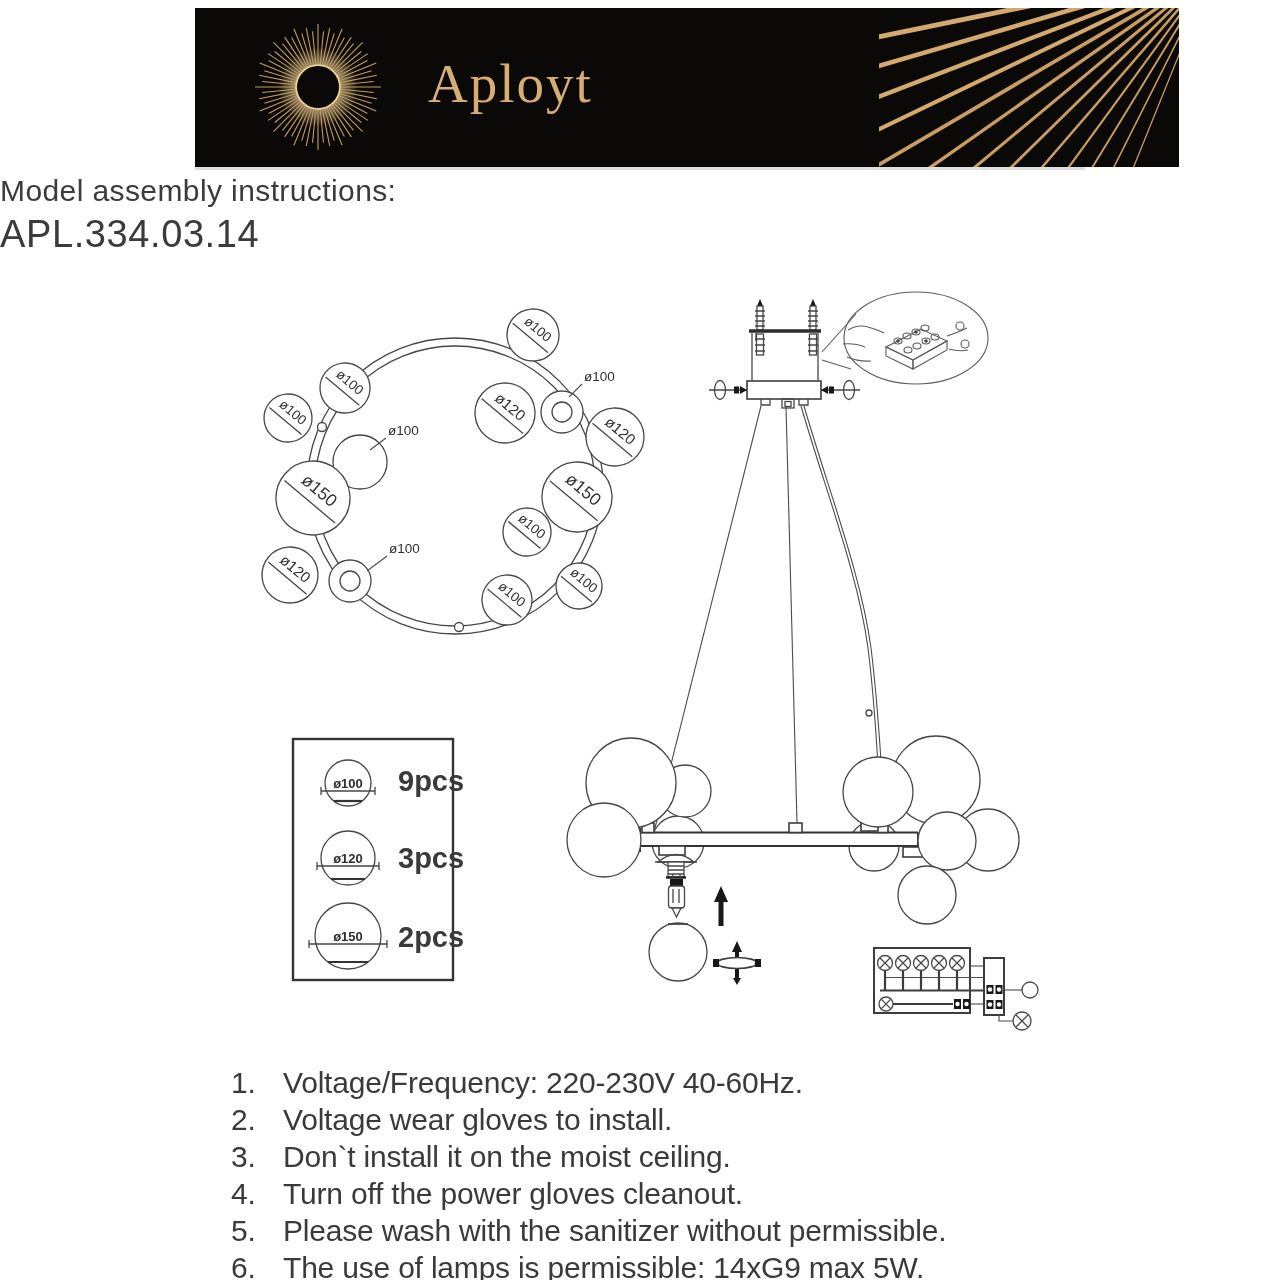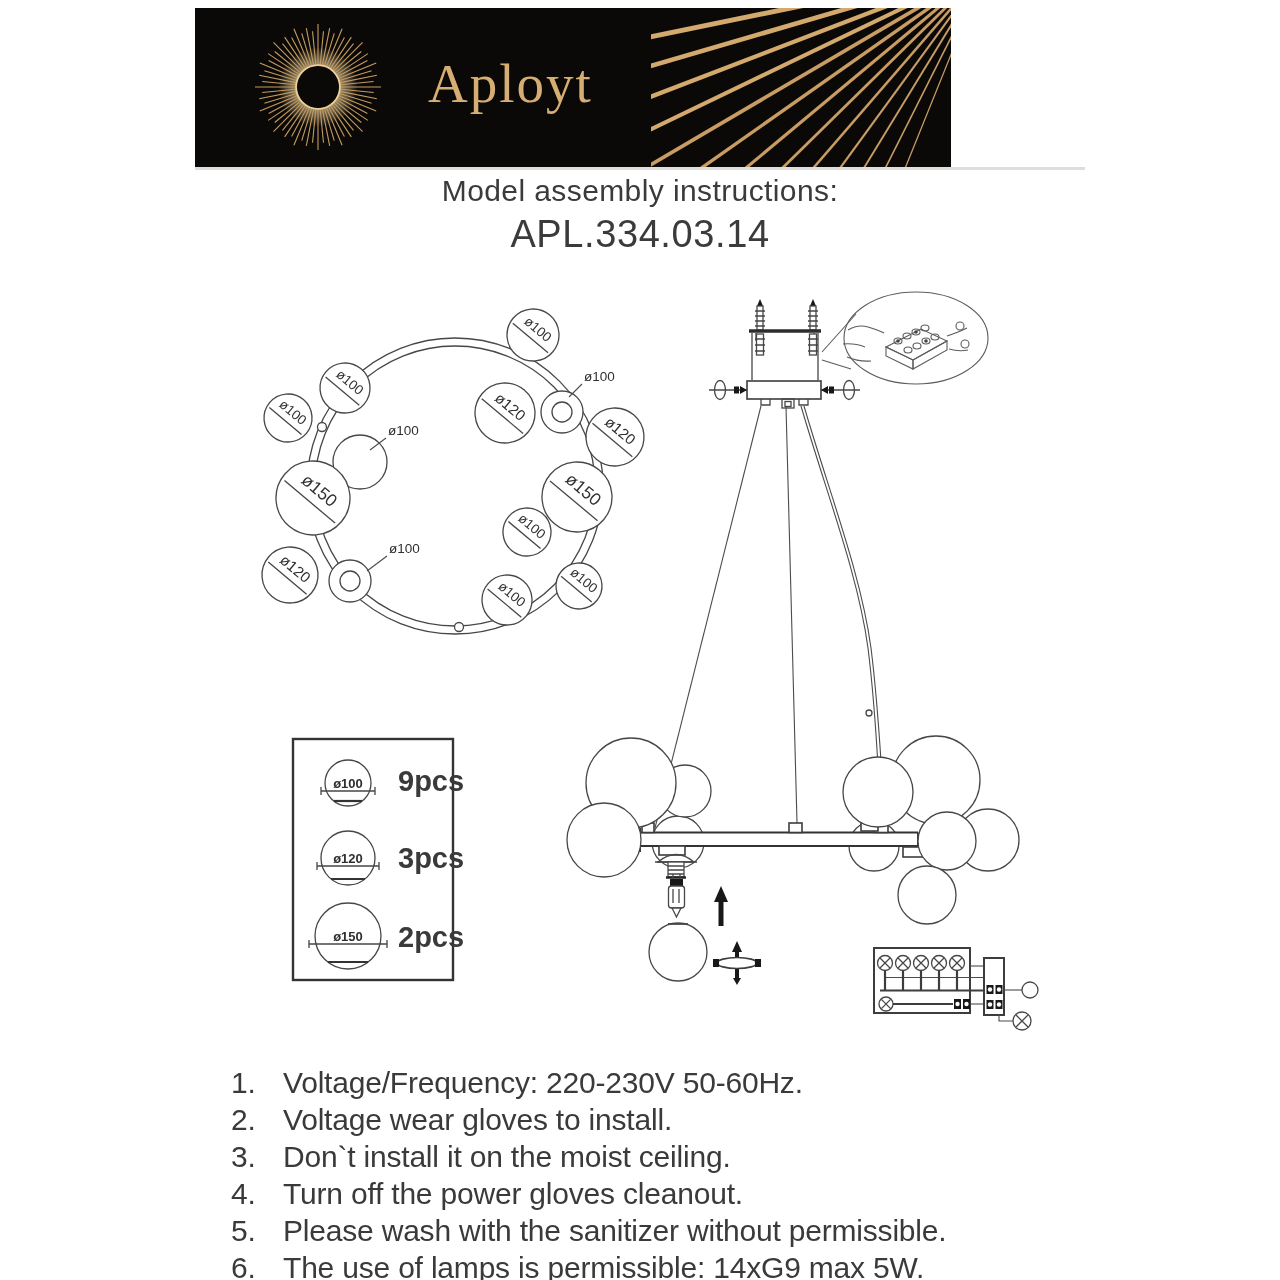--- a/index.html
+++ b/index.html
@@ -1,30 +1,30 @@
 <!DOCTYPE html>
 <html><head>
 <meta charset="utf-8">
 <style>
   html,body{margin:0;padding:0;background:#fff;}
   body{width:1280px;height:1280px;position:relative;overflow:hidden;
        font-family:"Liberation Sans",sans-serif;}
 
   
-  .banner{position:absolute;left:195px;top:8px;width:756px;height:159px;
+  .banner{position:absolute;left:195px;top:8px;width:984px;height:159px;
           background:#0b0907;overflow:hidden;}
   .banner-edge{position:absolute;left:195px;top:167px;width:890px;height:3px;background:#dedede;}
   .brand{position:absolute;left:233px;top:44px;
          font-family:"Liberation Serif",serif;font-size:55px;font-weight:400;
          color:#d6ae73;letter-spacing:2px;}
   .logo-svg{position:absolute;left:46px;top:2px;}
   .fan-svg{position:absolute;right:0;top:0;}
 
   
-  .title-block{position:absolute;left:0;top:174px;width:1280px;text-align:center;color:#3b3b3b;}
+  .title-block{position:absolute;left:0;top:174px;width:1280px;color:#3b3b3b;}
   .title-main{font-size:30px;letter-spacing:.4px;}
   .title-model{font-size:38px;letter-spacing:.6px;margin-top:5px;}
 
   
   .instructions{position:absolute;left:231px;top:1064px;width:1010px;color:#3a3a3a;}
   .inst-row{display:flex;line-height:37px;font-size:30px;letter-spacing:-.2px;}
   .inst-num{width:52px;flex:none;}
   .inst-text{flex:1;}
 
   
@@ -465,21 +465,21 @@
     <g transform="translate(1022 1021)">
       <circle class="ln" r="9"></circle>
         <path class="ln" d="M-6,-6 L6,6 M-6,6 L6,-6"></path>
     </g>
   </g>
 </svg>
 
 <div class="instructions">
   <div class="inst-row">
     <span class="inst-num">1.</span>
-    <span class="inst-text">Voltage/Frequency: 220-230V 50-60Hz.</span>
+    <span class="inst-text">Voltage/Frequency: 220-230V 40-60Hz.</span>
   </div>
   <div class="inst-row">
     <span class="inst-num">2.</span>
     <span class="inst-text">Voltage wear gloves to install.</span>
   </div>
   <div class="inst-row">
     <span class="inst-num">3.</span>
     <span class="inst-text">Don`t install it on the moist ceiling.</span>
   </div>
   <div class="inst-row">

